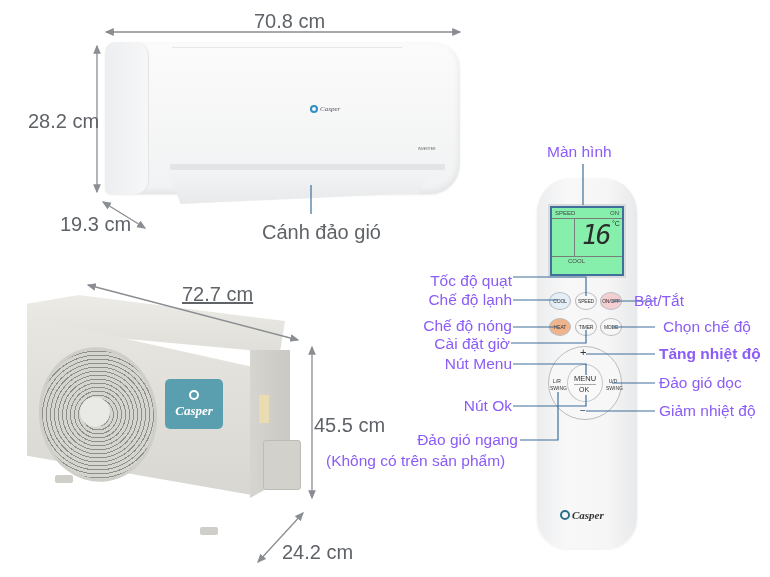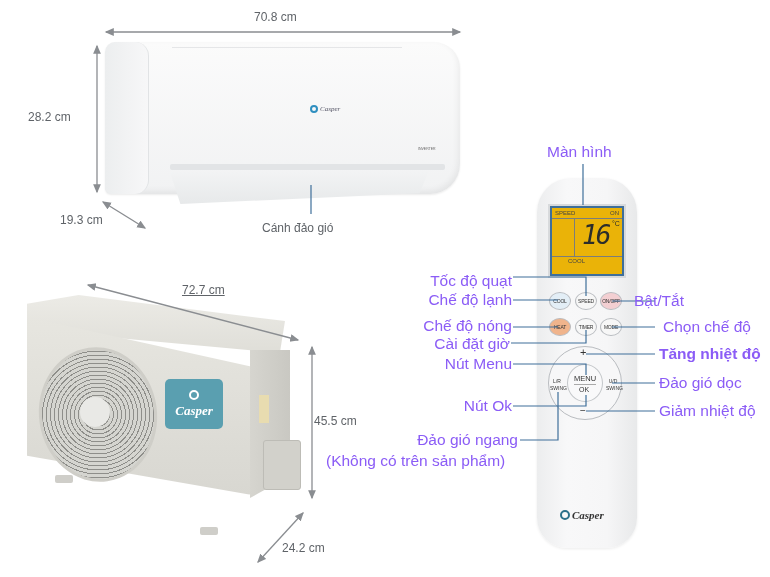--- a/index.html
+++ b/index.html
@@ -1,21 +1,21 @@
 <!DOCTYPE html>
 <html><head>
 <meta charset="utf-8">
 <style>
   * { box-sizing: border-box; margin: 0; padding: 0; }
   html, body { width: 770px; height: 577px; background: #ffffff; overflow: hidden; }
   body { position: relative; font-family: "Liberation Sans", "DejaVu Sans", sans-serif; color: #555a60; }
   .abs { position: absolute; }
   .lbl { position: absolute; font-size: 15.5px; color: #8b5cf6; white-space: nowrap; line-height: 18px; }
   .lbl.r { text-align: right; }
-  .dim { position: absolute; font-size: 12px; color: #5f6368; white-space: nowrap; }
+  .dim { position: absolute; font-size: 20px; color: #5f6368; white-space: nowrap; }
   svg.overlay { position: absolute; left: 0; top: 0; width: 770px; height: 577px; }
   .btn { position: absolute; width: 22px; height: 18px; border-radius: 50%; border: 1px solid #b9bcc0;
          font-size: 5px; font-family: "Liberation Sans", sans-serif; color: #333; display: flex;
          align-items: center; justify-content: center; letter-spacing: -0.2px; }
 </style>
 </head>
 <body>
 
 <div class="abs" style="left:100px;top:40px;width:365px;height:170px;">
 
@@ -53,21 +53,21 @@
 
   <div class="abs" style="left:238px;top:145px;width:38px;height:50px;background:#d2d1cb;border-radius:3px;border:1px solid #bdbcb6;"></div>
   <div class="abs" style="left:234px;top:100px;width:10px;height:28px;background:#e8dcb0;"></div>
 
   <div class="abs" style="left:30px;top:180px;width:18px;height:8px;background:#cfcec9;border-radius:2px;"></div>
   <div class="abs" style="left:175px;top:232px;width:18px;height:8px;background:#cfcec9;border-radius:2px;"></div>
 </div>
 
 <div class="abs" style="left:537px;top:178px;width:100px;height:370px;background:linear-gradient(90deg,#ecedee,#f8f8f9 30%,#f6f6f7 70%,#e8e9ea);border-radius:34px 34px 30px 30px;box-shadow:0 1px 3px rgba(0,0,0,0.08);"></div>
 
-<div class="abs" style="left:550px;top:206px;width:74px;height:70px;background:#eab308;border:2px solid #3f6f9a;outline:2px solid #d8dadc;">
+<div class="abs" style="left:550px;top:206px;width:74px;height:70px;background:#86efac;border:2px solid #3f6f9a;outline:2px solid #d8dadc;">
   <div class="abs" style="left:3px;top:2px;font-size:6px;color:#444;">SPEED</div>
   <div class="abs" style="right:3px;top:2px;font-size:6px;color:#444;">ON</div>
   <div class="abs" style="left:0;top:10px;width:100%;border-top:1px solid #7b7d7b;"></div>
   <div class="abs" style="left:22px;top:10px;height:38px;border-left:1px solid #7b7d7b;"></div>
   <div class="abs" style="left:30px;top:12px;font-size:26px;font-style:italic;color:#2b2d2b;font-family:'DejaVu Sans Mono',monospace;letter-spacing:-2px;">16</div>
   <div class="abs" style="left:60px;top:12px;font-size:7px;color:#2b2d2b;">°C</div>
   <div class="abs" style="left:0;top:48px;width:100%;border-top:1px solid #7b7d7b;"></div>
   <div class="abs" style="left:16px;top:50px;font-size:6px;color:#444;">COOL</div>
 </div>
 

